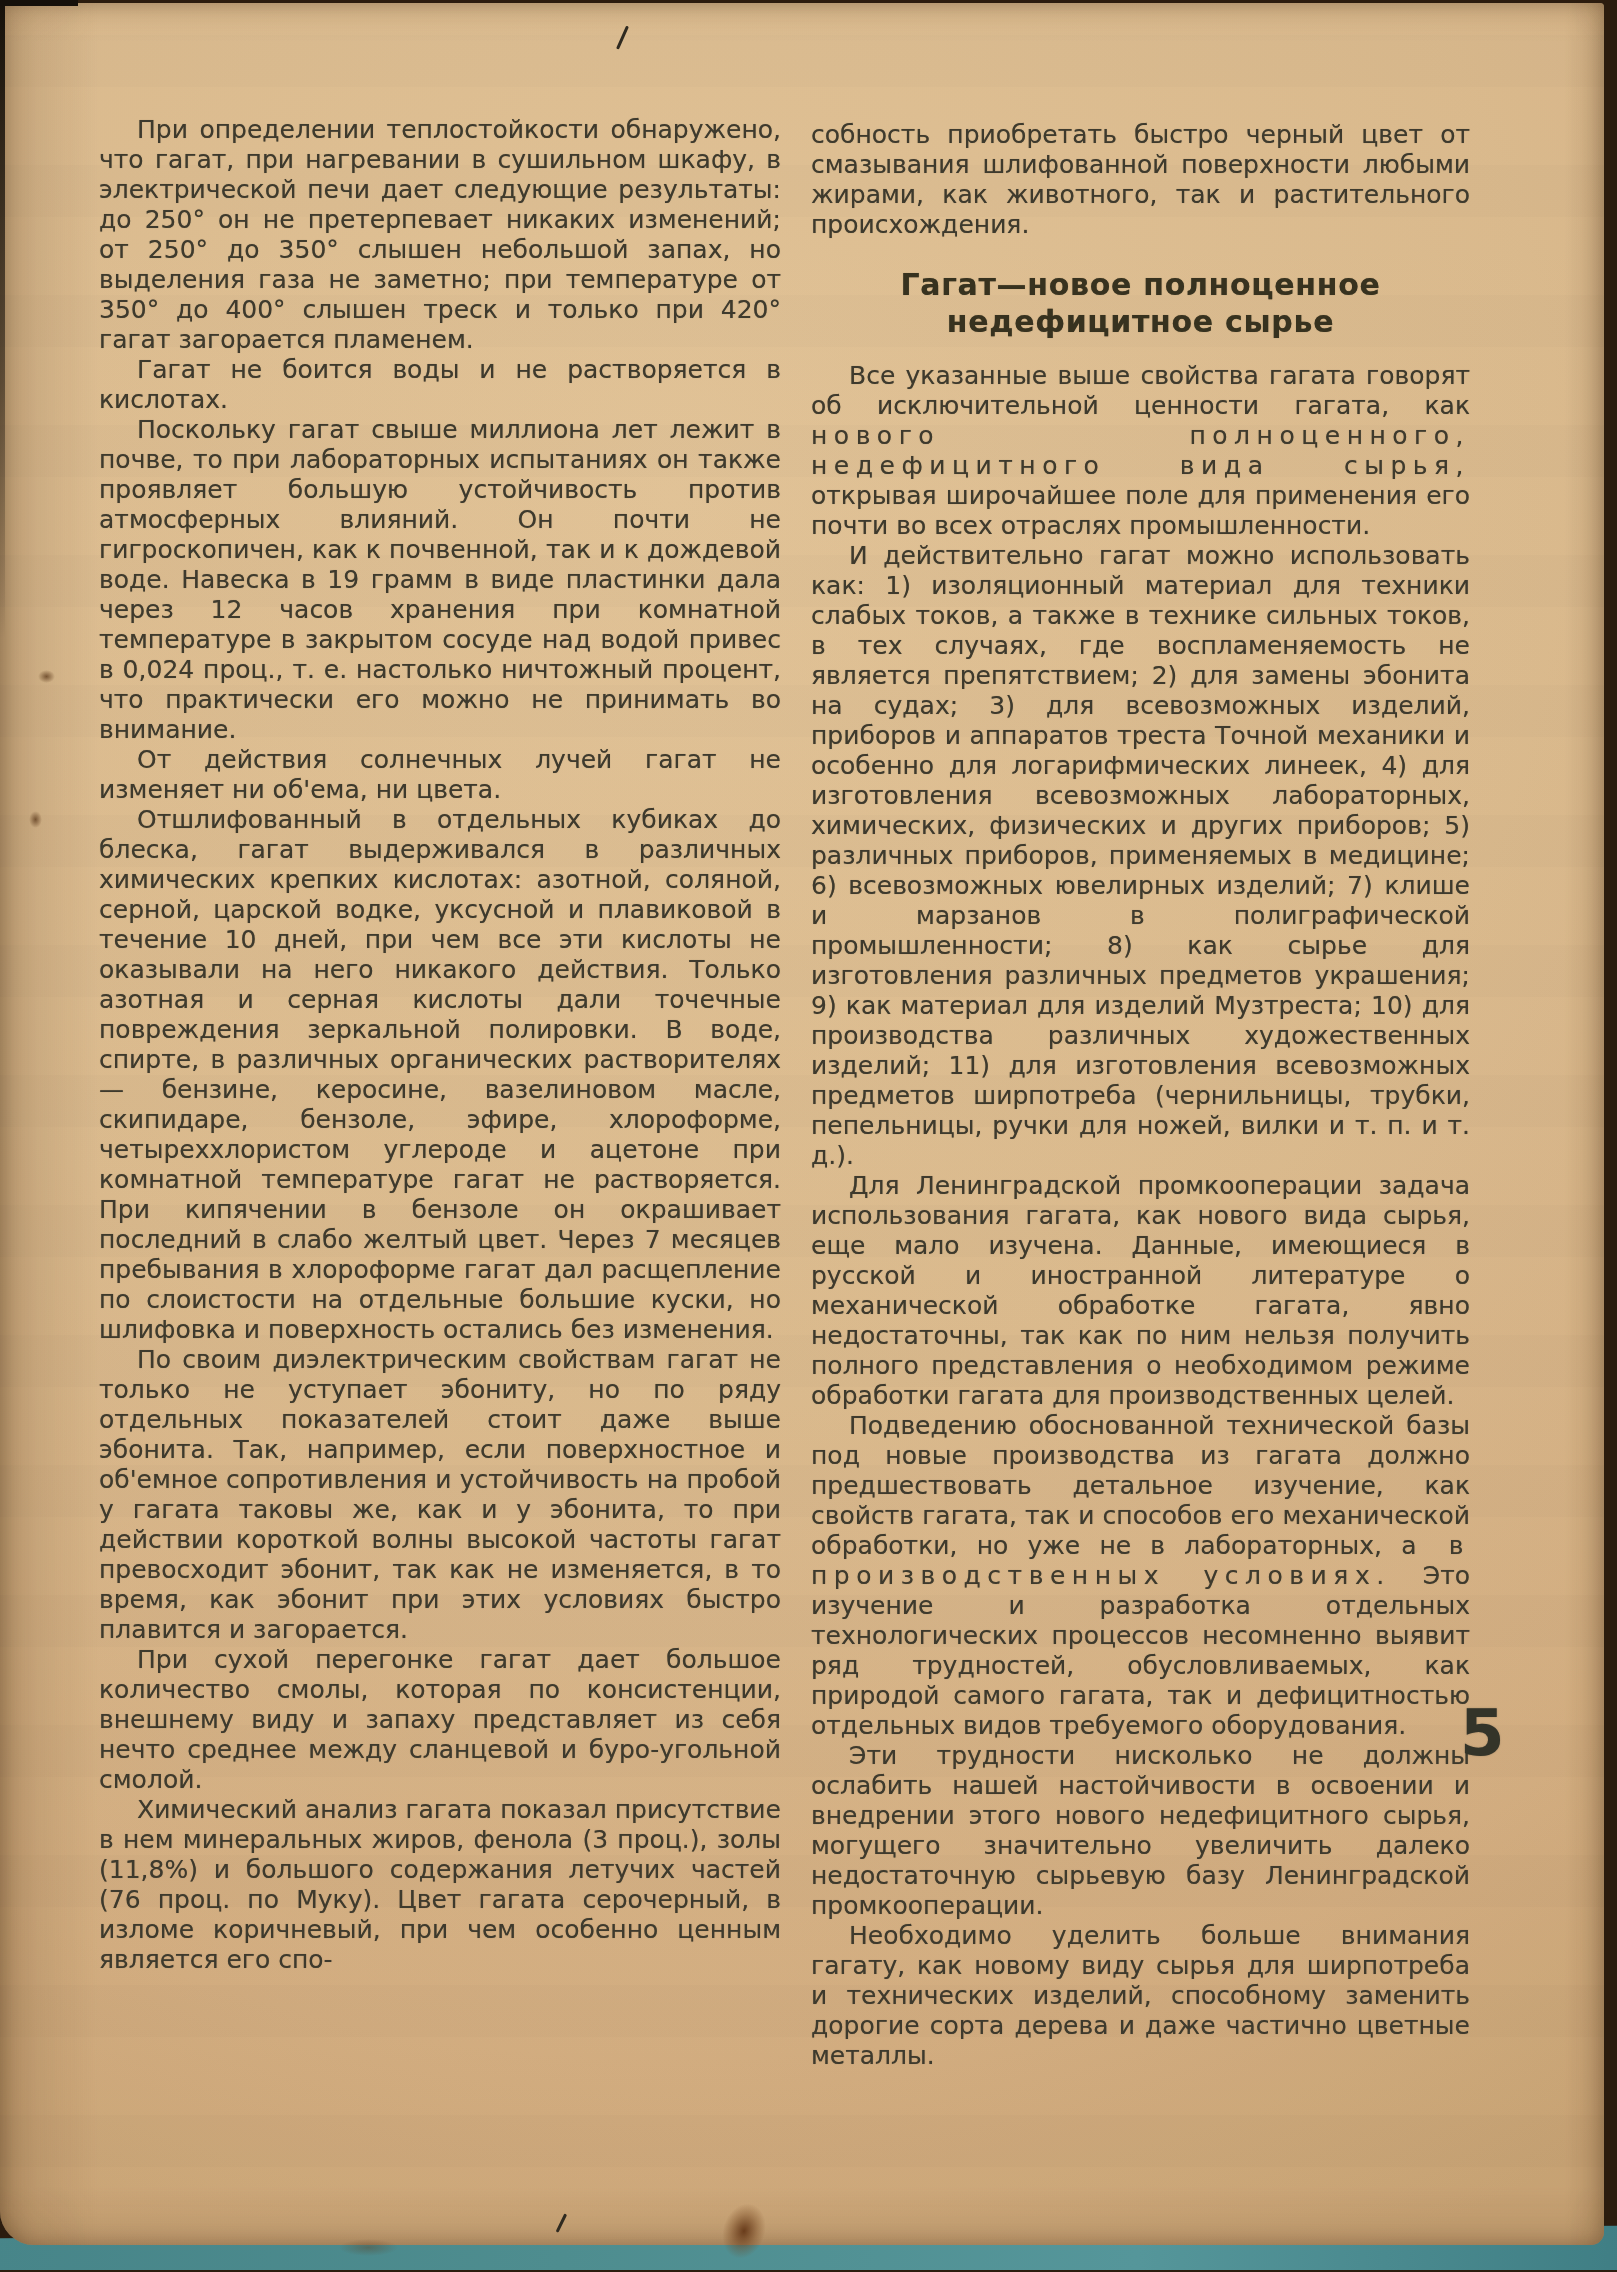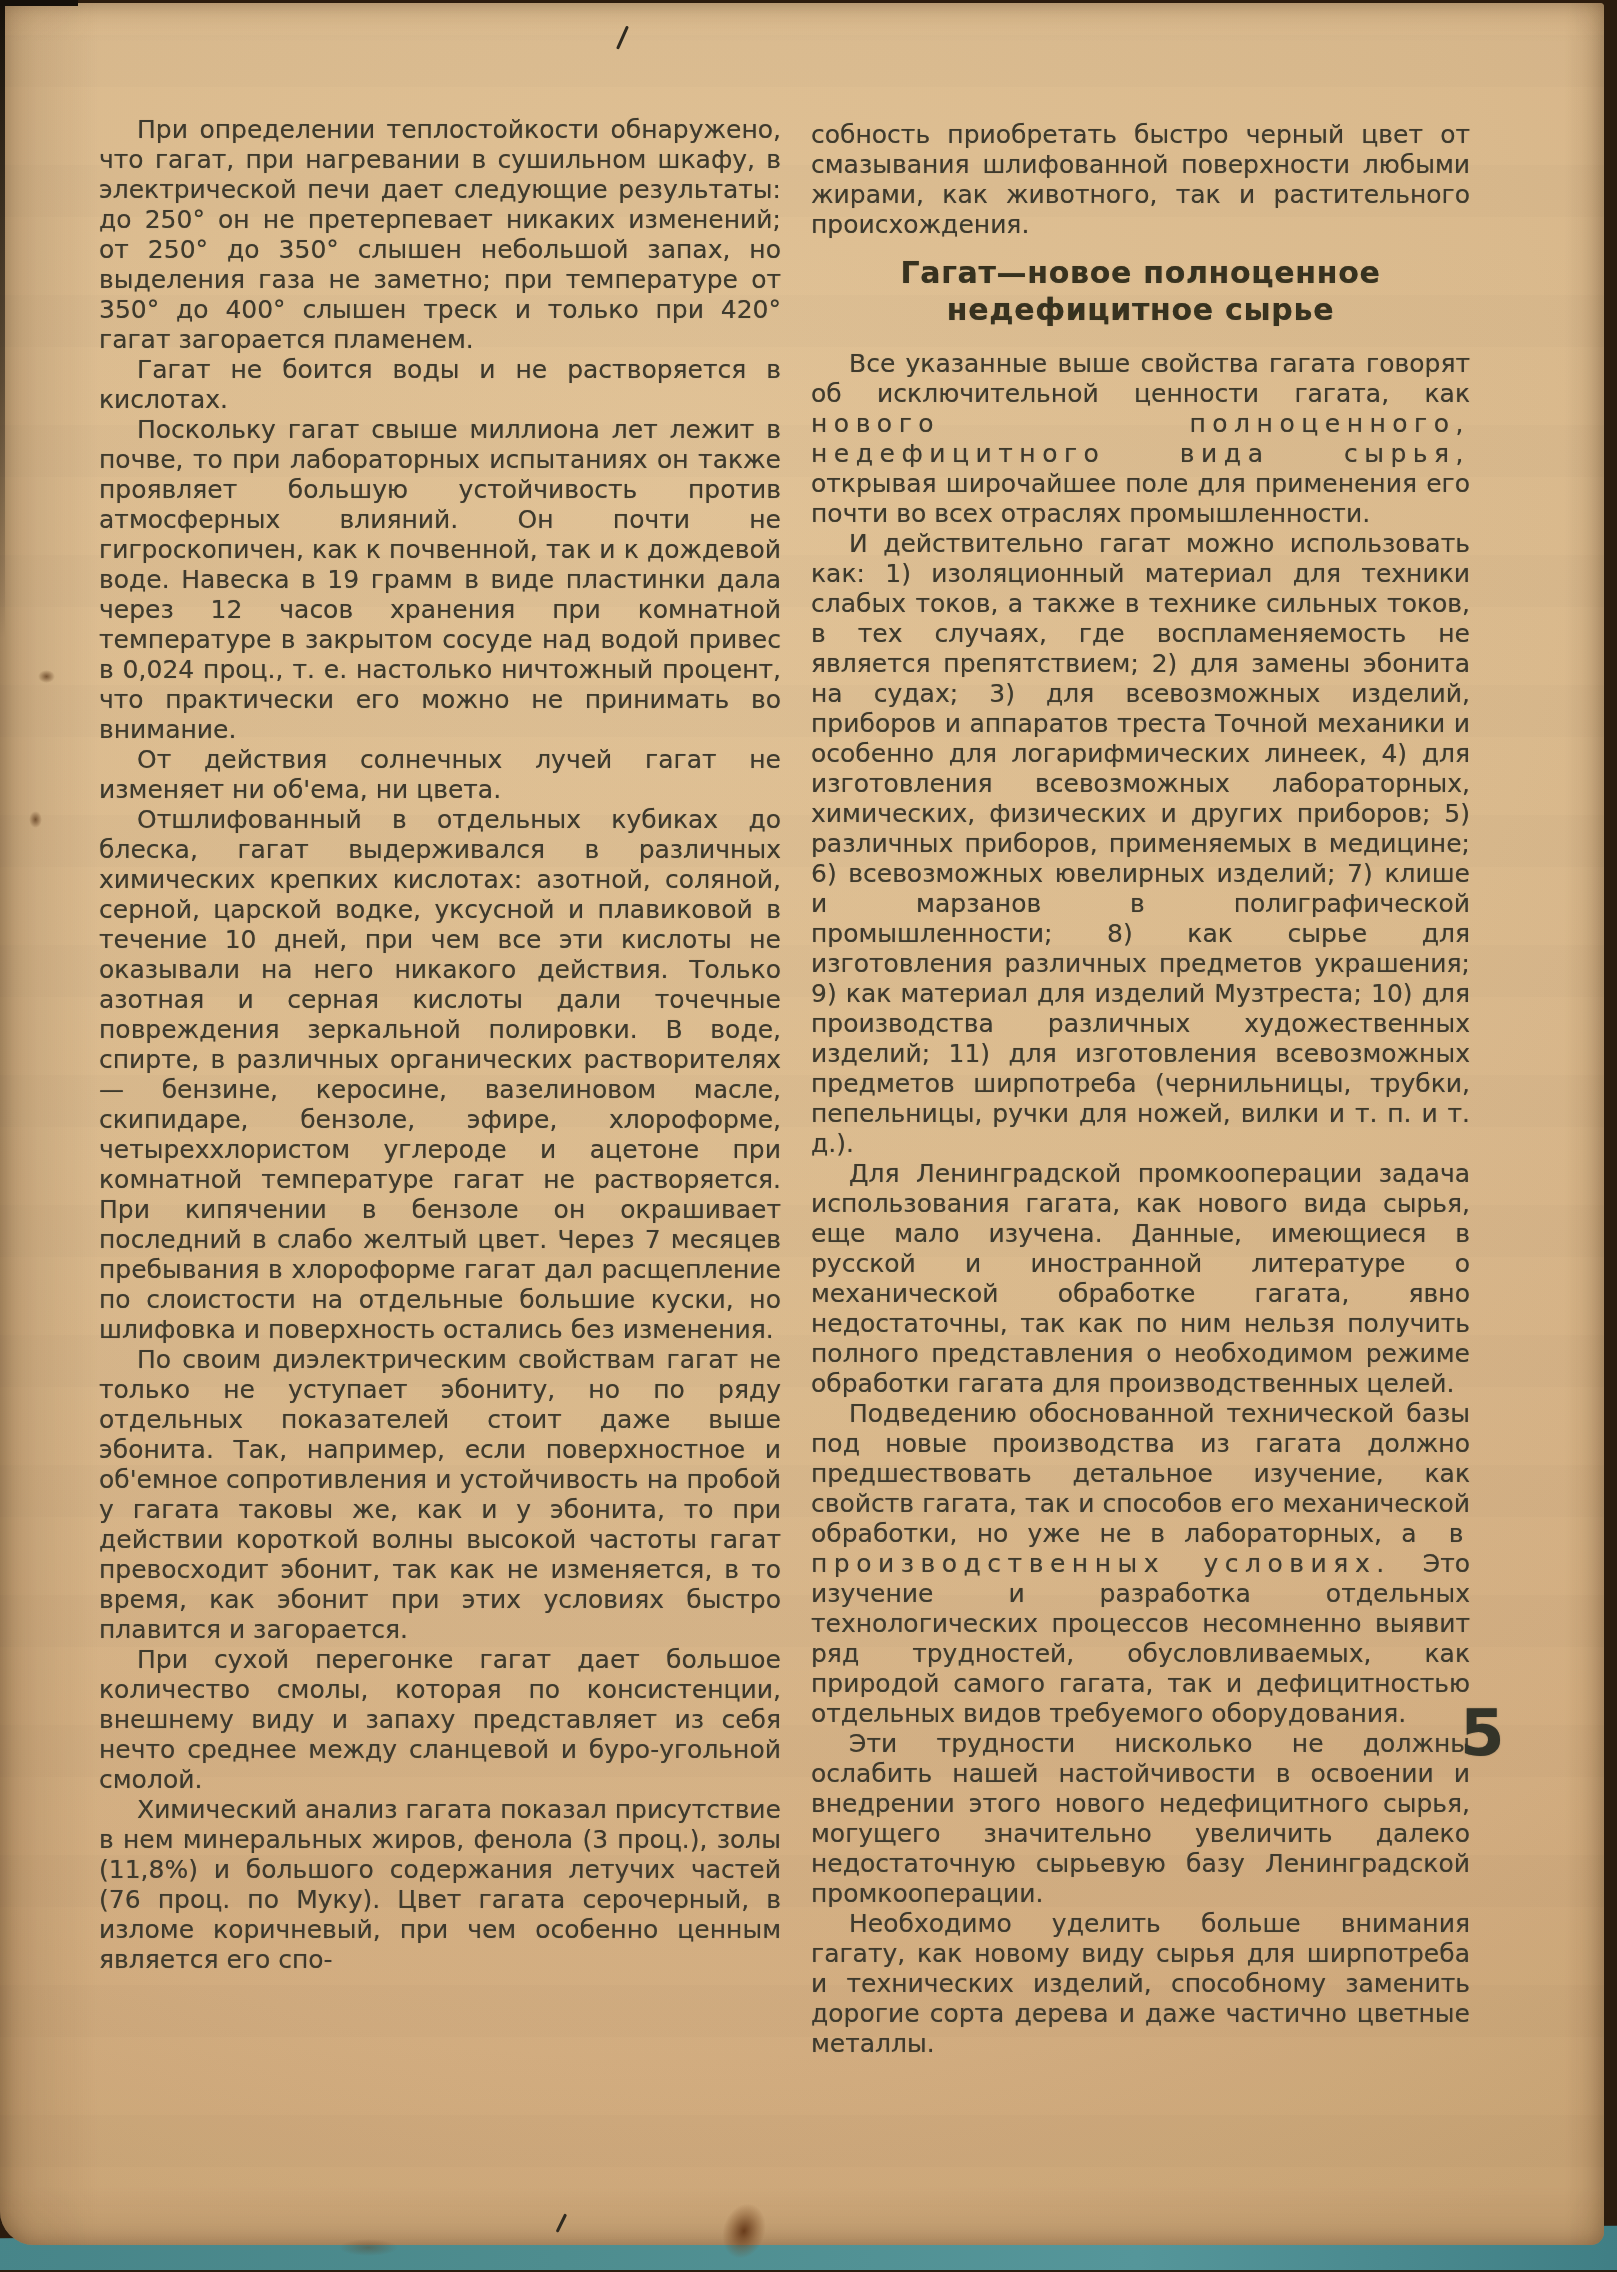--- a/index.html
+++ b/index.html
@@ -48,21 +48,21 @@
   .column{position:absolute;color:var(--ink);}
   .col-left{left:99px;top:112px;width:682px;}
   .col-right{left:811px;top:117px;width:659px;}
   .paragraph{
     margin:0;text-indent:38px;text-align:justify;
     font-size:25px;line-height:30px;
     color:var(--ink);
     text-shadow:0 0 0.7px rgba(62,58,45,.55);
   }
   .heading{
-    margin:14px 0 21px;text-indent:0;text-align:center;
+    margin:26px 0 21px;text-indent:0;text-align:center;
     font-size:30px;line-height:37px;font-weight:bold;
     letter-spacing:0.7px;color:#37321f;
     text-shadow:0 0 0.7px rgba(55,50,31,.6);
   }
   .sperr{letter-spacing:6.5px;}
   .page-number{
     position:absolute;left:1460px;top:1693px;
     font-size:64px;font-weight:bold;color:#343429;
     text-shadow:0 0 1.3px rgba(52,52,41,.5);
   }

